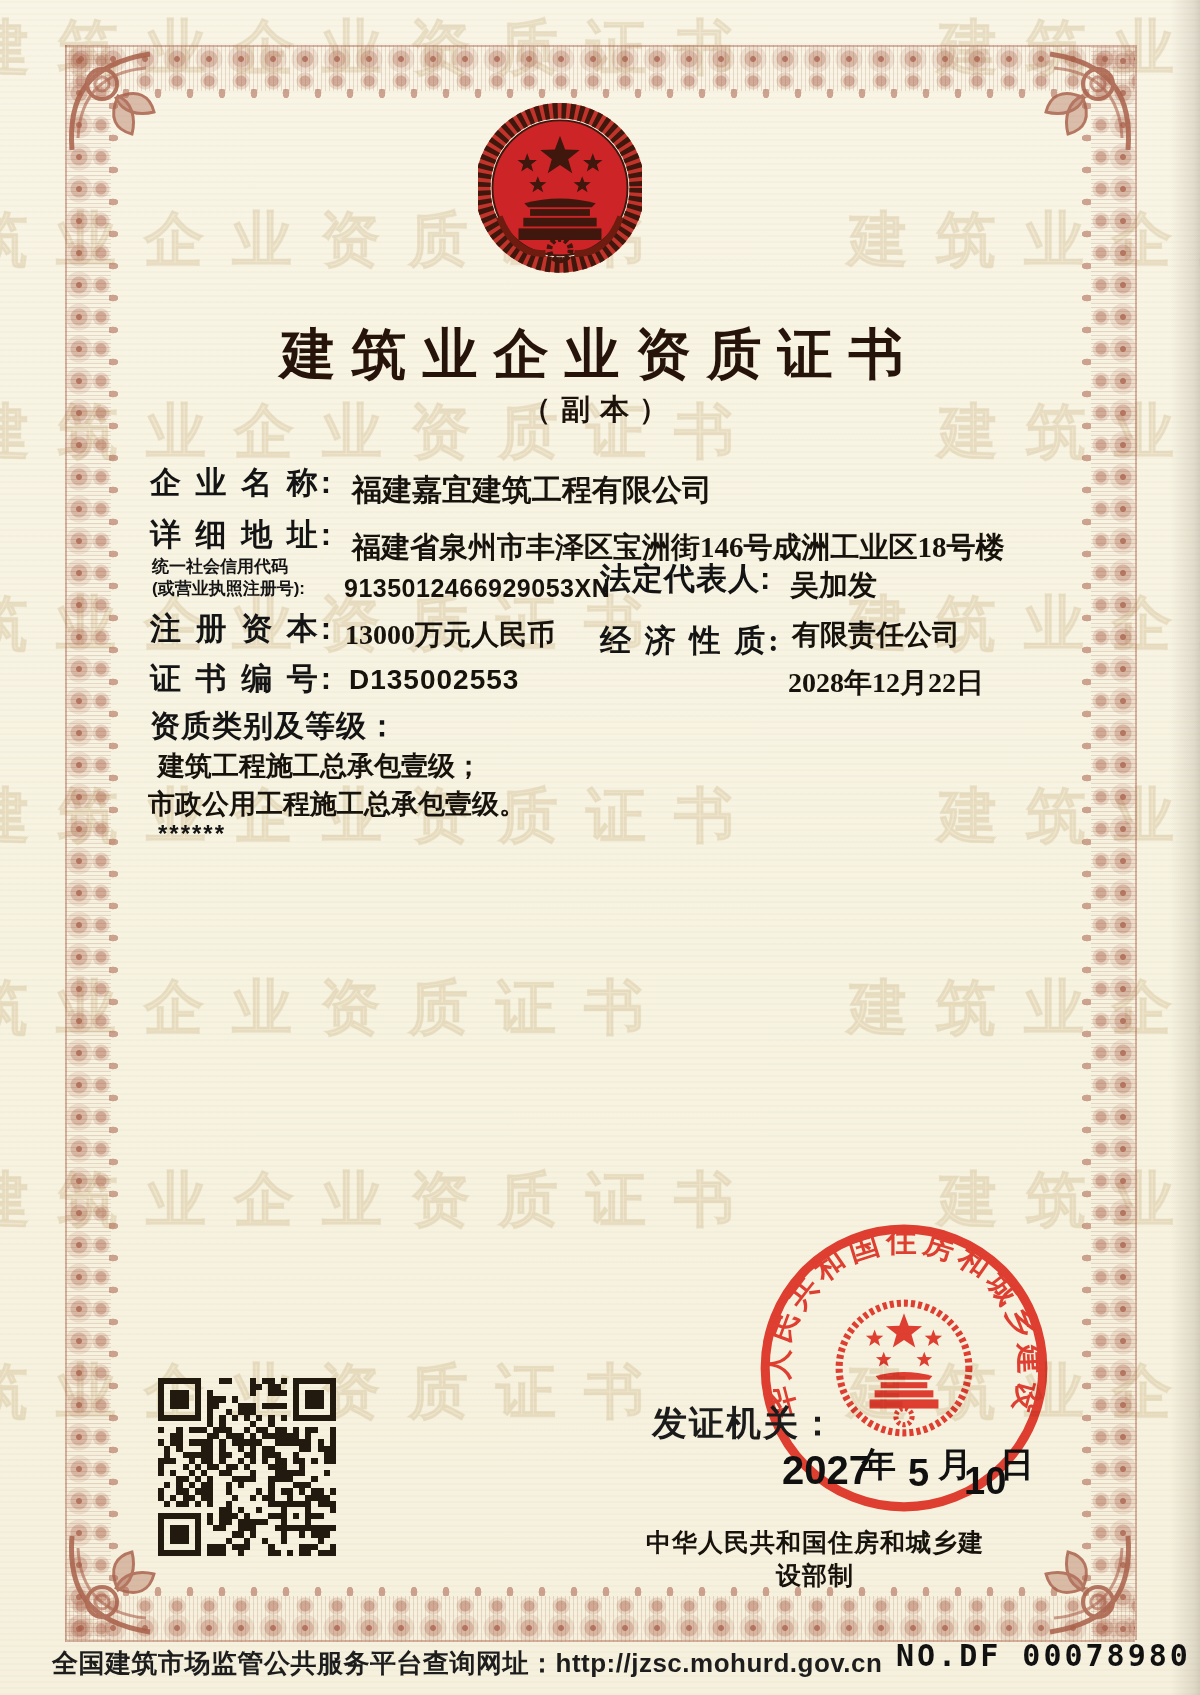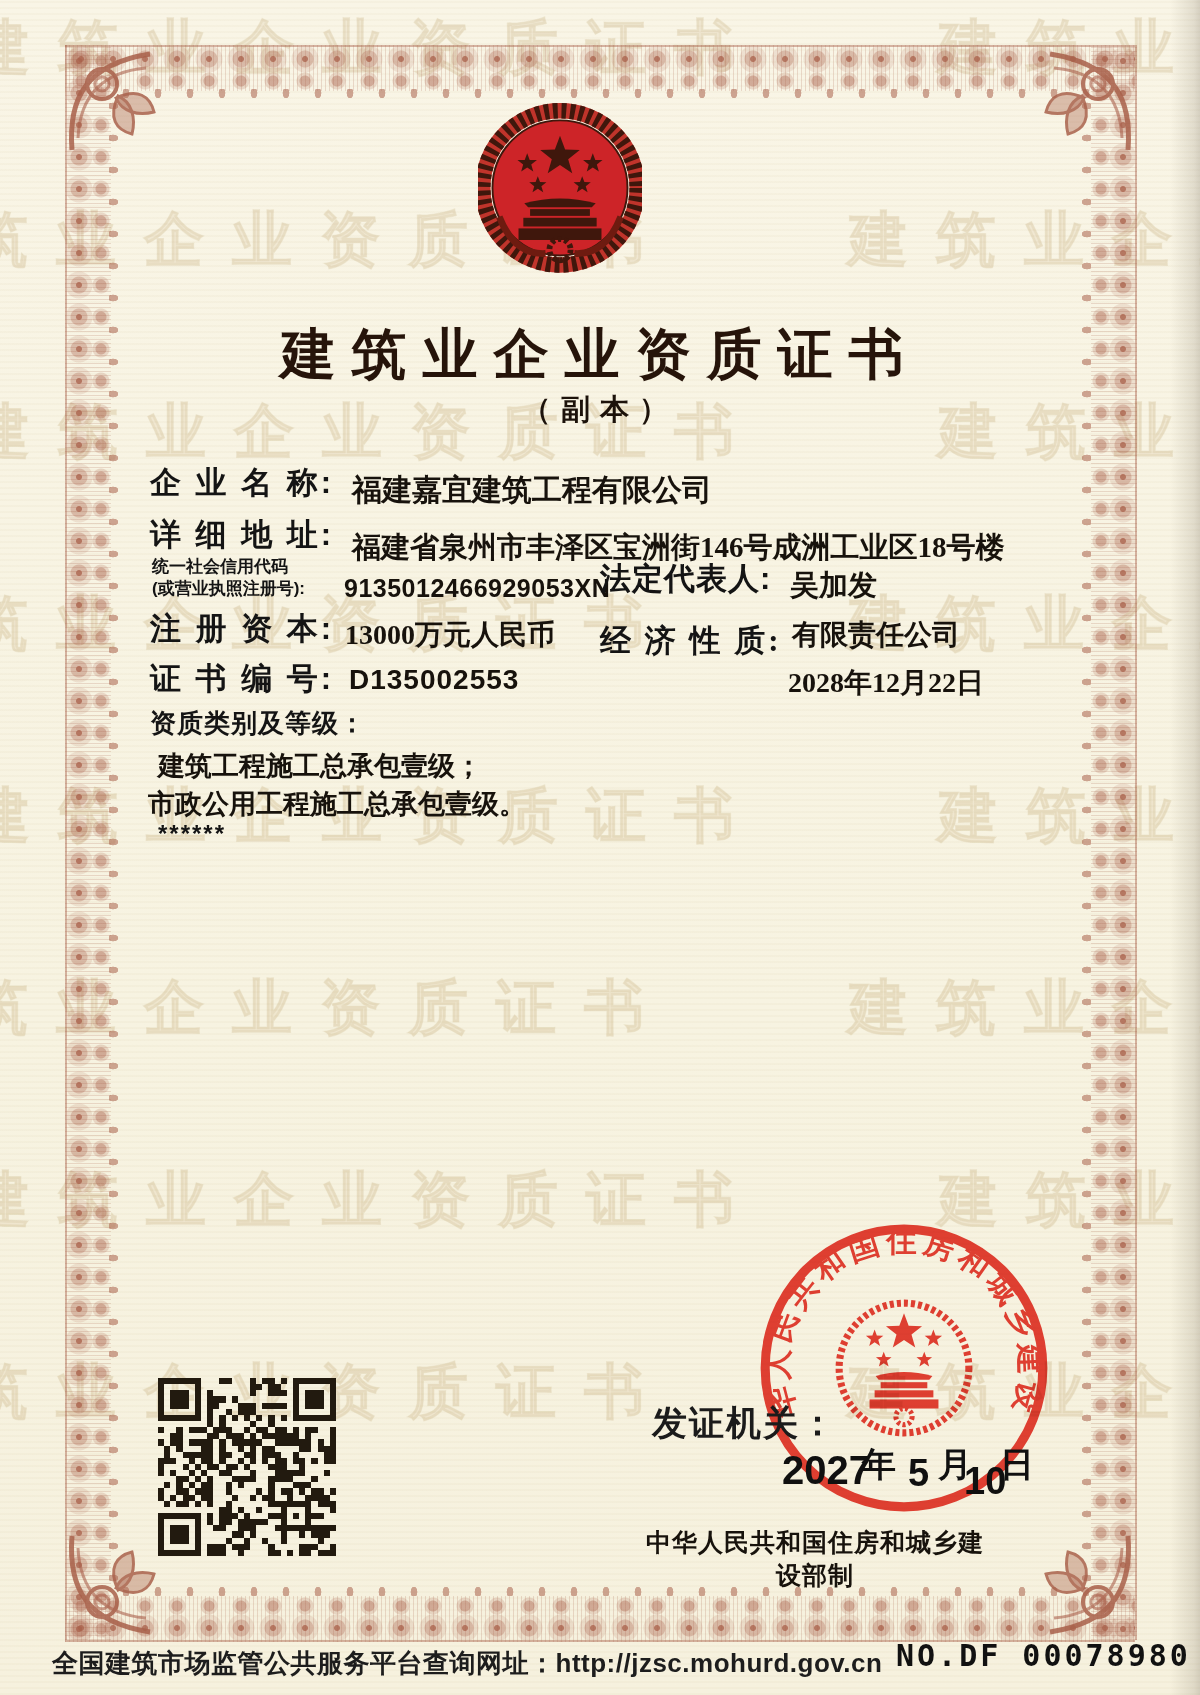--- a/index.html
+++ b/index.html
@@ -218,21 +218,21 @@
   <div class="val" style="left:345px;top:616px;font-size:28px;">13000万元人民币</div>
 
   <div class="lbl" style="left:600px;top:620px;font-family:Liberation Serif, serif;">经 济 性 质:</div>
   <div class="val" style="left:792px;top:616px;font-size:28px;">有限责任公司</div>
 
   <div class="lbl" style="left:150px;top:658px;">证 书 编 号:</div>
   <div class="val certno" style="left:349px;top:664px;">D135002553</div>
 
   <div class="val" style="left:788px;top:664px;font-size:28px;">2028年12月22日</div>
 
-  <div class="lbl" style="left:150px;top:706px;font-size:26px;letter-spacing:1px;">资质类别及等级：</div>
+  <div class="lbl" style="left:150px;top:706px;font-size:30px;letter-spacing:1px;">资质类别及等级：</div>
   <div class="qual-line" style="left:158px;top:748px;">建筑工程施工总承包壹级；</div>
   <div class="qual-line" style="left:148px;top:786px;">市政公用工程施工总承包壹级。</div>
   <div class="stars" style="left:158px;top:820px;">******</div>
 
   <div id="issuer-label">发证机关：</div>
 
   <div id="seal"><svg viewBox="0 0 300 300">
     <circle cx="150" cy="150" r="137" fill="none" stroke="#e6362b" stroke-width="9"></circle>
     <defs>
           <path id="sealArc" d="M 42,189 A 115,115 0 1 1 258,189" fill="none"></path>

